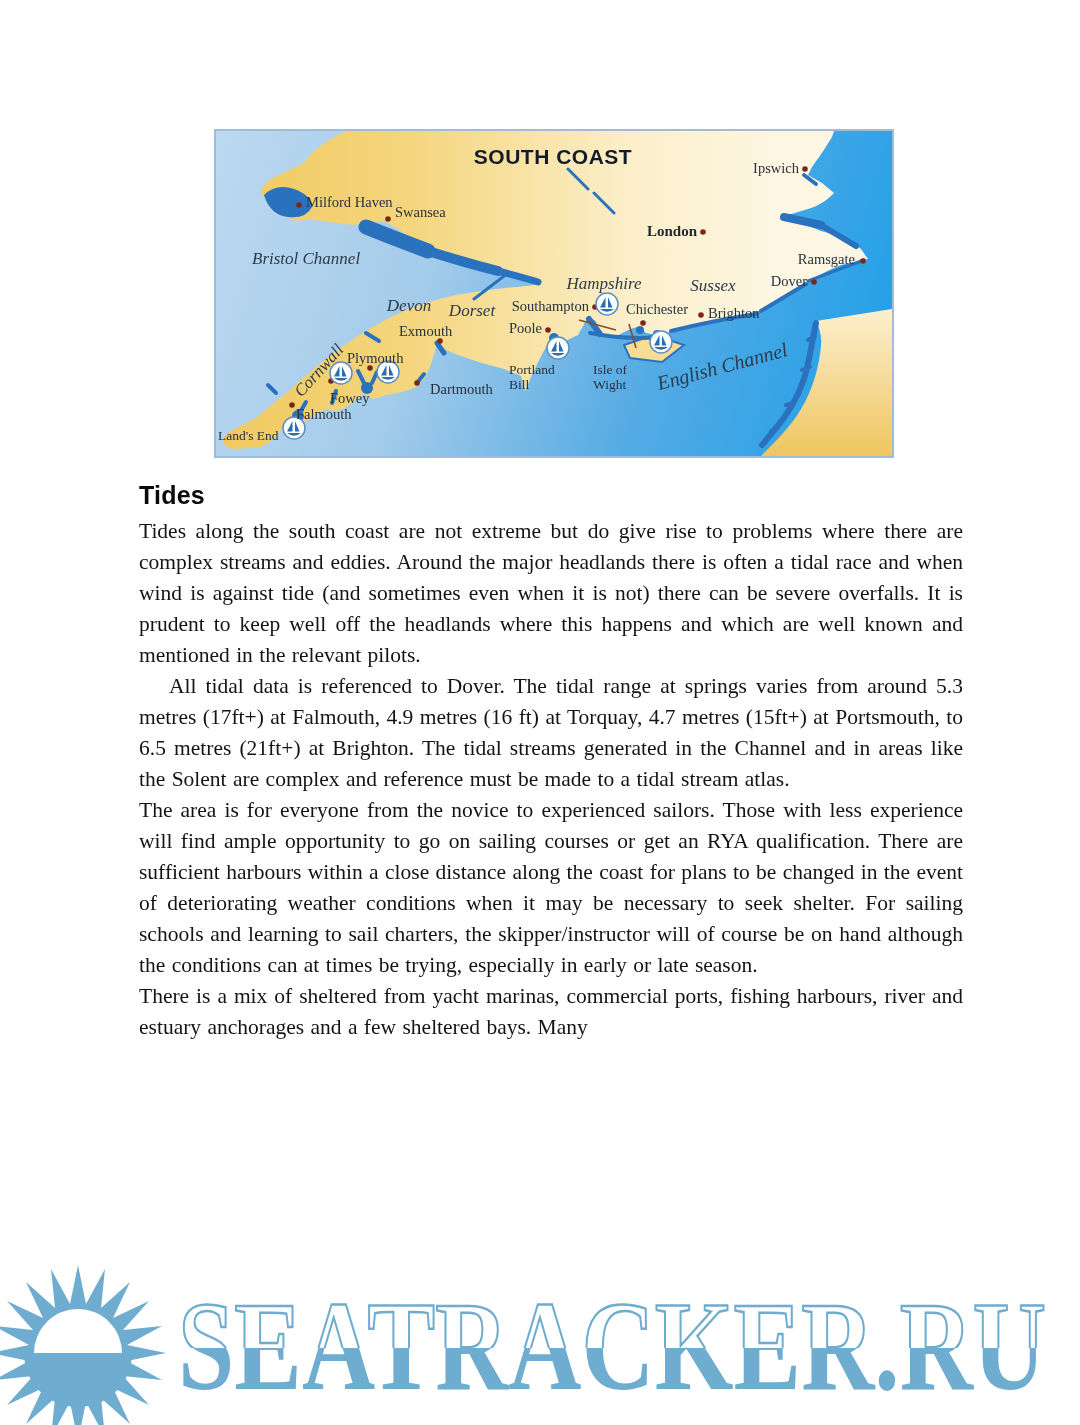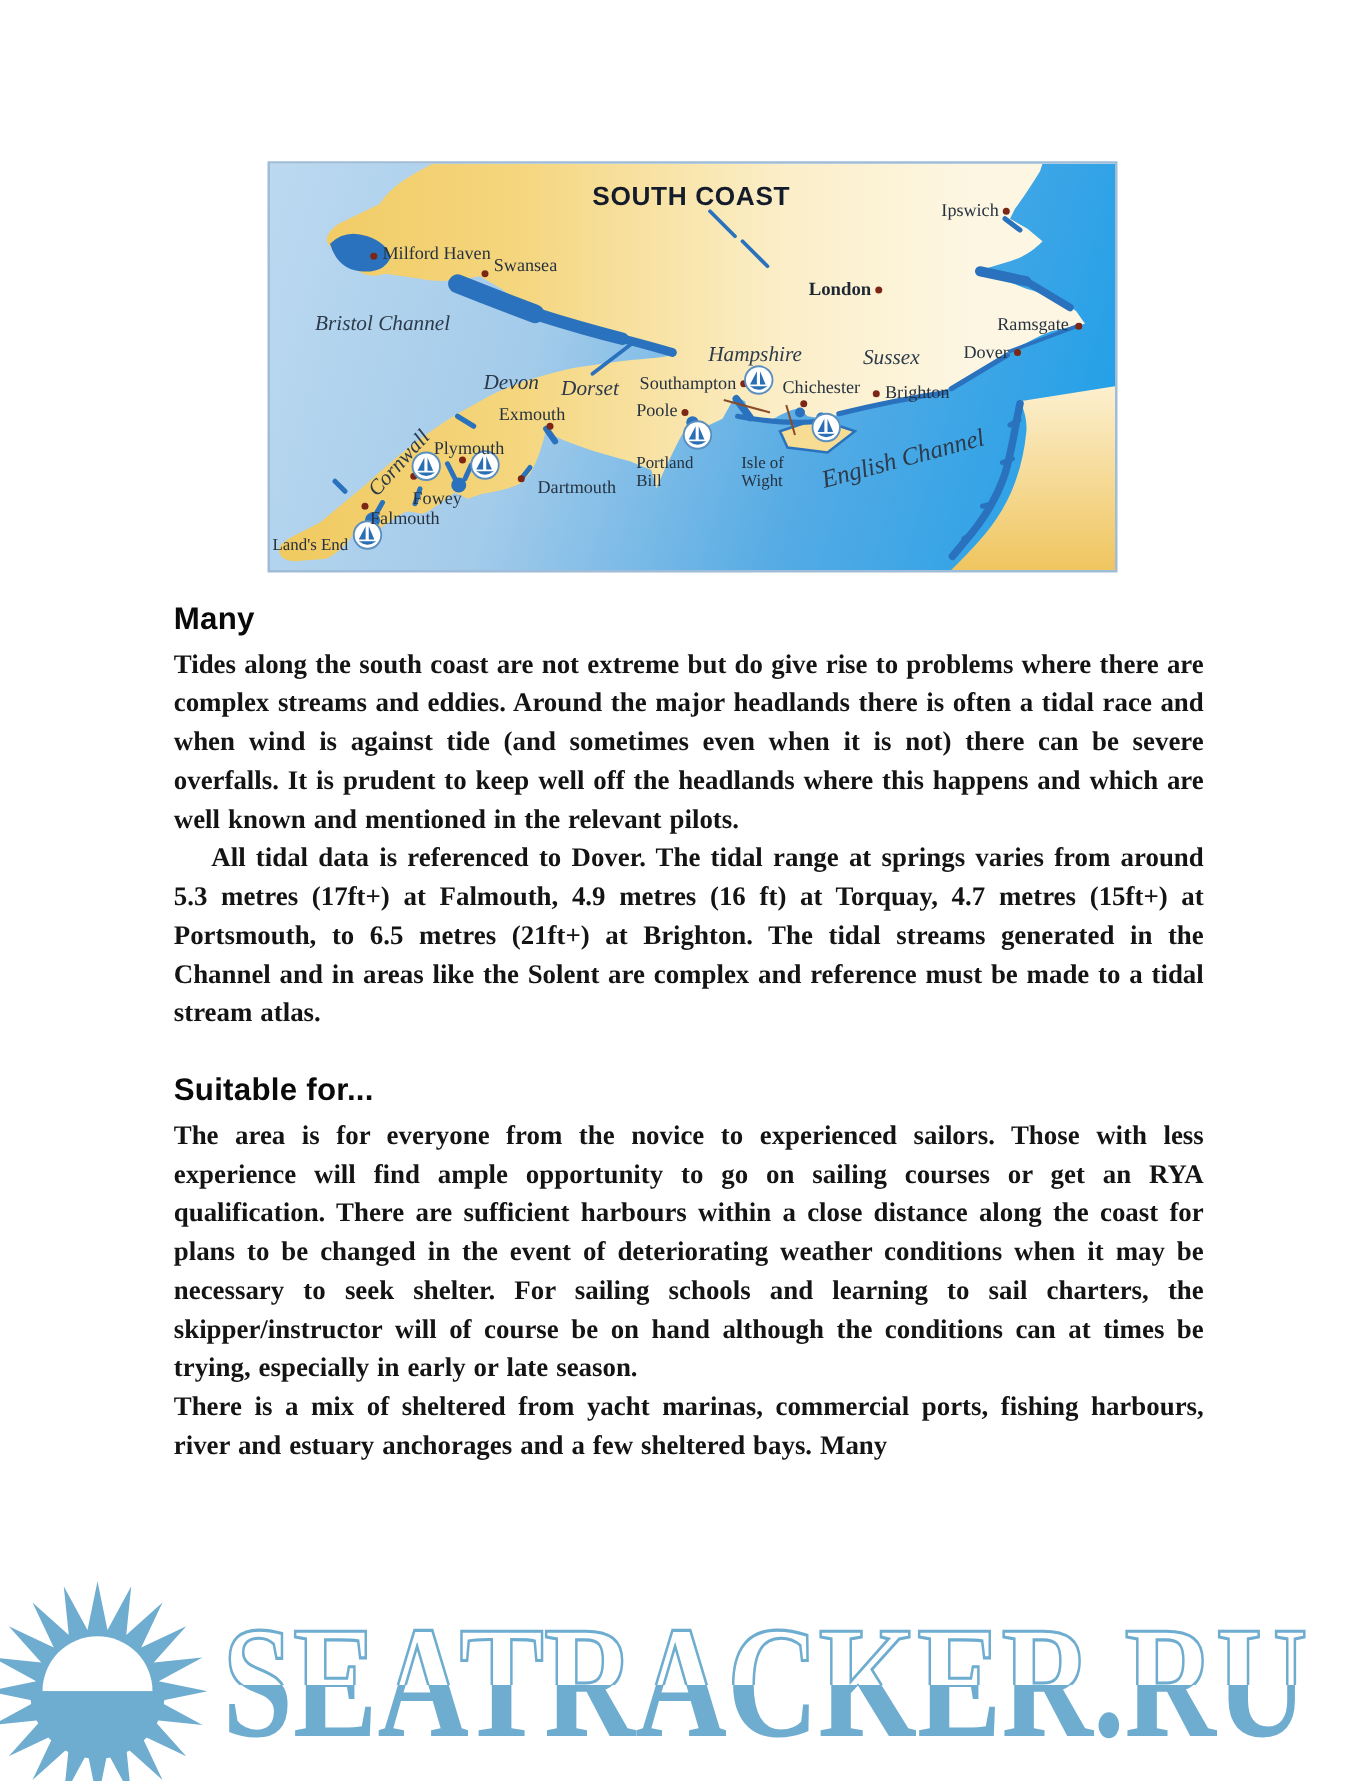--- a/index.html
+++ b/index.html
@@ -27,21 +27,20 @@
   
   #text-col{position:absolute; left:139px; top:482px; width:824px; color:#141414;}
   #text-col h2{
     font-family:"Liberation Sans",sans-serif; font-weight:700; font-size:25px;
     color:#0a0a0a; margin:0 0 8px 0; line-height:26px; letter-spacing:.2px;
   }
   #text-col h2:not(:first-child){margin-top:33px;}
   #text-col p{
     margin:0; font-size:21.5px; line-height:31px; text-align:justify;
     word-spacing:1px;
-    font-weight:bold;
   }
   #text-col p.indent{text-indent:30px;}
   
   #wm{position:absolute; left:0; top:1258px; width:1080px; height:170px; pointer-events:none;}
   #wm text{
     font-family:"Liberation Serif",serif; font-weight:700; font-size:128px;
   }
 </style>
 </head>
 <body>
@@ -186,24 +185,23 @@
           <text x="293" y="258" class="ml feature" text-anchor="start">Bill</text>
           <text x="377" y="243" class="ml feature" text-anchor="start">Isle of</text>
           <text x="377" y="258" class="ml feature" text-anchor="start">Wight</text>
         </g>
 
       <text class="ml title" x="337" y="33" text-anchor="middle">SOUTH COAST</text>
     </svg>
   </div>
 
   <div id="text-col">
-      <h2>Many</h2>
+      <h2>Tides</h2>
       <p class="">Tides along the south coast are not extreme but do give rise to problems where there are complex streams and eddies. Around the major headlands there is often a tidal race and when wind is against tide (and sometimes even when it is not) there can be severe overfalls. It is prudent to keep well off the headlands where this happens and which are well known and mentioned in the relevant pilots.</p>
       <p class="indent">All tidal data is referenced to Dover. The tidal range at springs varies from around 5.3 metres (17ft+) at Falmouth, 4.9 metres (16 ft) at Torquay, 4.7 metres (15ft+) at Portsmouth, to 6.5 metres (21ft+) at Brighton. The tidal streams generated in the Channel and in areas like the Solent are complex and reference must be made to a tidal stream atlas.</p>
-      <h2>Suitable for...</h2>
       <p class="">The area is for everyone from the novice to experienced sailors. Those with less experience will find ample opportunity to go on sailing courses or get an RYA qualification. There are sufficient harbours within a close distance along the coast for plans to be changed in the event of deteriorating weather conditions when it may be necessary to seek shelter. For sailing schools and learning to sail charters, the skipper/instructor will of course be on hand although the conditions can at times be trying, especially in early or late season.</p>
       <p class="">There is a mix of sheltered from yacht marinas, commercial ports, fishing harbours, river and estuary anchorages and a few sheltered bays. Many</p>
     </div>
 
   <svg id="wm" viewBox="0 0 1080 170" xmlns="http://www.w3.org/2000/svg">
     <defs>
       <clipPath id="wmTop">
           <rect x="0" y="0" width="1080" height="90"></rect>
         </clipPath>
       <clipPath id="wmBot">

